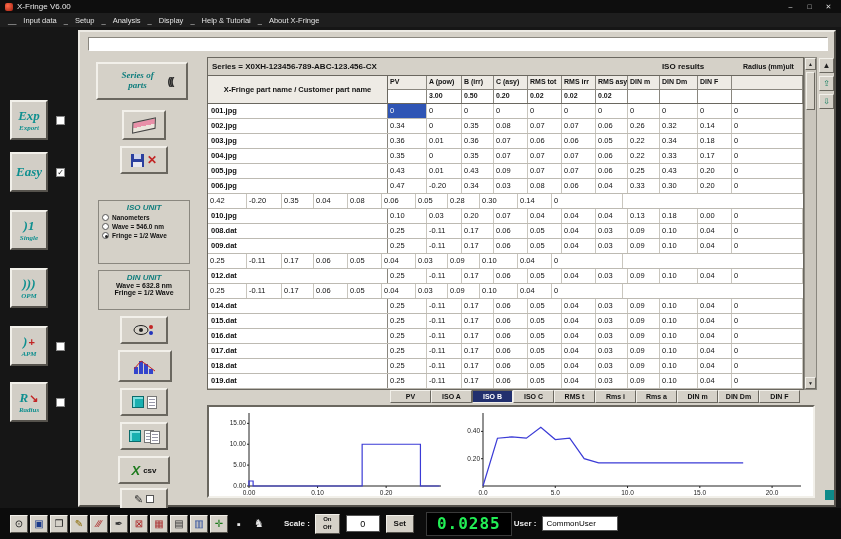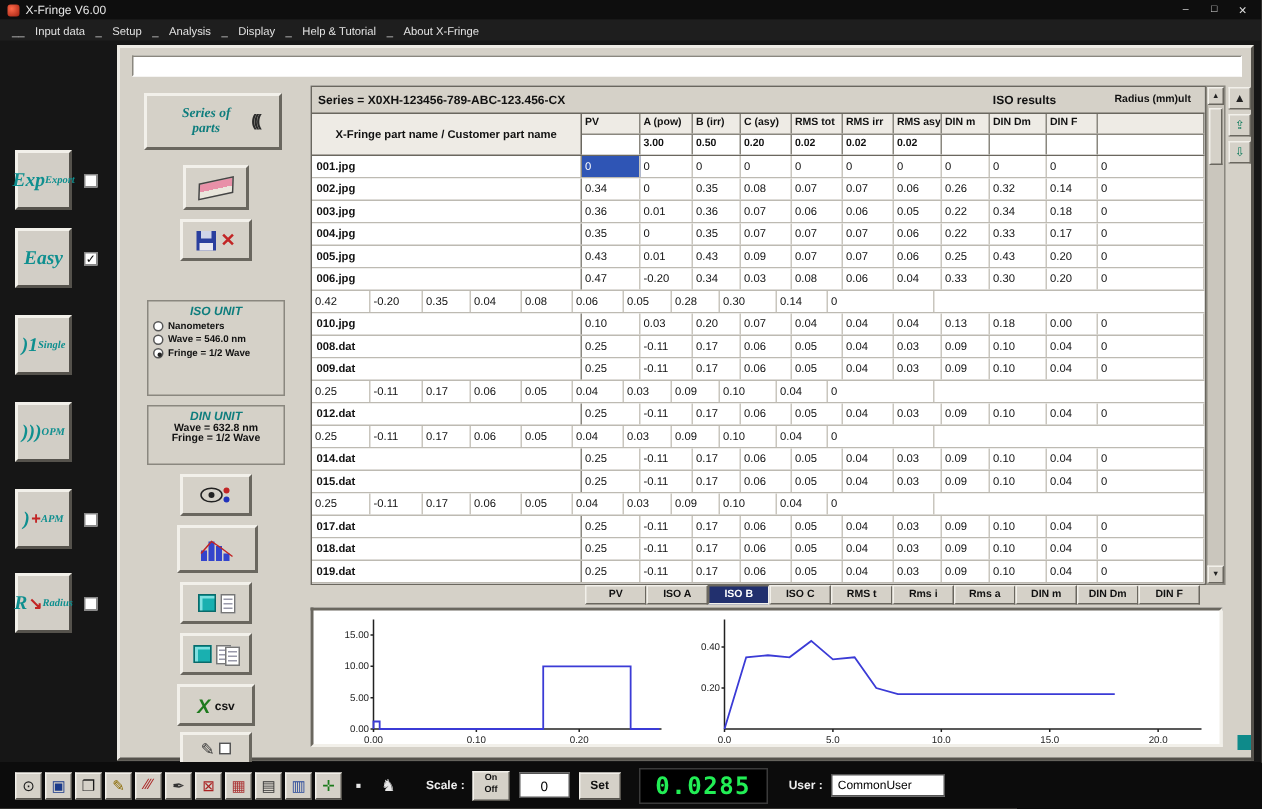--- a/index.html
+++ b/index.html
@@ -14,21 +14,21 @@
   .tb-spacer{flex:1}
   .wb{width:15px;text-align:center;font-size:7px;color:#ddd;cursor:pointer}
   .menubar{position:absolute;left:0;top:13px;width:841px;height:14px;background:#1e1e1e;
            display:flex;align-items:center;padding-left:6px;color:#e2e2e2;font-size:7.5px}
   .menu-item{padding:0 5px;cursor:pointer}
   .menu-sep,.menu-prefix{color:#cfcfcf;padding:0 2px}
 
   
   .side-row{position:absolute;display:flex;align-items:center;gap:8px}
   .tool-btn{width:38px;height:40px;background:#d2cec6;border:2px solid;border-color:#f2f0ea #55524c #55524c #f2f0ea;
-            display:flex;flex-direction:row;align-items:center;justify-content:center;cursor:pointer}
+            display:flex;flex-direction:column;align-items:center;justify-content:center;cursor:pointer}
   .glyph-row{display:flex;align-items:center;gap:1px}
   .tool-glyph{font:italic bold 13px "Liberation Serif",serif;color:#0e8f8f}
   .tool-accent{color:#c22525;font-weight:bold;font-size:11px}
   .tool-label{font:italic bold 7px "Liberation Serif",serif;color:#0e8f8f}
   .checkbox{width:9px;height:9px;background:#fff;border:1px solid #888;font-size:8px;line-height:8px;text-align:center;color:#111;cursor:pointer}
 
   
   .main-panel{position:absolute;left:78px;top:30px;width:758px;height:477px;background:#d5d1c8;
               border:2px solid;border-color:#eceae4 #55524c #55524c #eceae4}
   .white-strip{position:absolute;left:8px;top:5px;width:740px;height:14px;background:#fff;
@@ -107,21 +107,21 @@
   .scale-label{color:#eee;font-size:8px;margin-left:14px;font-weight:bold;white-space:nowrap}
   .onoff{width:25px;height:20px;background:#d5d1c8;border:1px solid;border-color:#f2f0ea #55524c #55524c #f2f0ea;
          display:flex;flex-direction:column;align-items:center;justify-content:center;font-size:6px;font-weight:bold;line-height:1.2;cursor:pointer;margin-left:3px}
   .scale-field{width:34px;height:17px;background:#fff;border:1px solid #555;font-size:9px;text-align:center;margin-left:4px;
                font-family:"Liberation Sans",sans-serif}
   .set-btn{width:28px;height:18px;background:#d5d1c8;border:1px solid;border-color:#f2f0ea #55524c #55524c #f2f0ea;
            font-size:8px;font-weight:bold;text-align:center;line-height:16px;cursor:pointer;margin-left:4px}
   .lcd{width:86px;height:24px;background:#000;border:1px solid #3a3a3a;color:#22ee55;
        font-family:"DejaVu Sans Mono",monospace;font-size:16px;font-weight:bold;text-align:center;line-height:22px;
        letter-spacing:1px;margin-left:10px}
-  .user-label{color:#eee;font-size:8px;margin-left:12px;font-weight:bold;white-space:nowrap}
+  .user-label{color:#eee;font-size:8px;font-weight:bold;white-space:nowrap}
   .user-field{width:76px;height:15px;background:#fff;border:1px solid #555;font-size:8px;padding:0 3px;margin-left:4px;
               font-family:"Liberation Sans",sans-serif}
 </style>
 </head>
 <body>
 
 <div id="screen">
 
   <div class="titlebar">
     <span class="app-icon"></span>
@@ -523,20 +523,21 @@
             <div class="val-cell" style="width: 34px;">0.06</div>
             <div class="val-cell" style="width: 34px;">0.05</div>
             <div class="val-cell" style="width: 34px;">0.04</div>
             <div class="val-cell" style="width: 32px;">0.03</div>
             <div class="val-cell" style="width: 32px;">0.09</div>
             <div class="val-cell" style="width: 38px;">0.10</div>
             <div class="val-cell" style="width: 34px;">0.04</div>
             <div class="val-cell" style="width: 71px;">0</div>
           </div>
           <div class="data-row">
+            <div class="name-cell">016.dat</div>
             <div class="val-cell" style="width: 39px;">0.25</div>
             <div class="val-cell" style="width: 35px;">-0.11</div>
             <div class="val-cell" style="width: 32px;">0.17</div>
             <div class="val-cell" style="width: 34px;">0.06</div>
             <div class="val-cell" style="width: 34px;">0.05</div>
             <div class="val-cell" style="width: 34px;">0.04</div>
             <div class="val-cell" style="width: 32px;">0.03</div>
             <div class="val-cell" style="width: 32px;">0.09</div>
             <div class="val-cell" style="width: 38px;">0.10</div>
             <div class="val-cell" style="width: 34px;">0.04</div>

